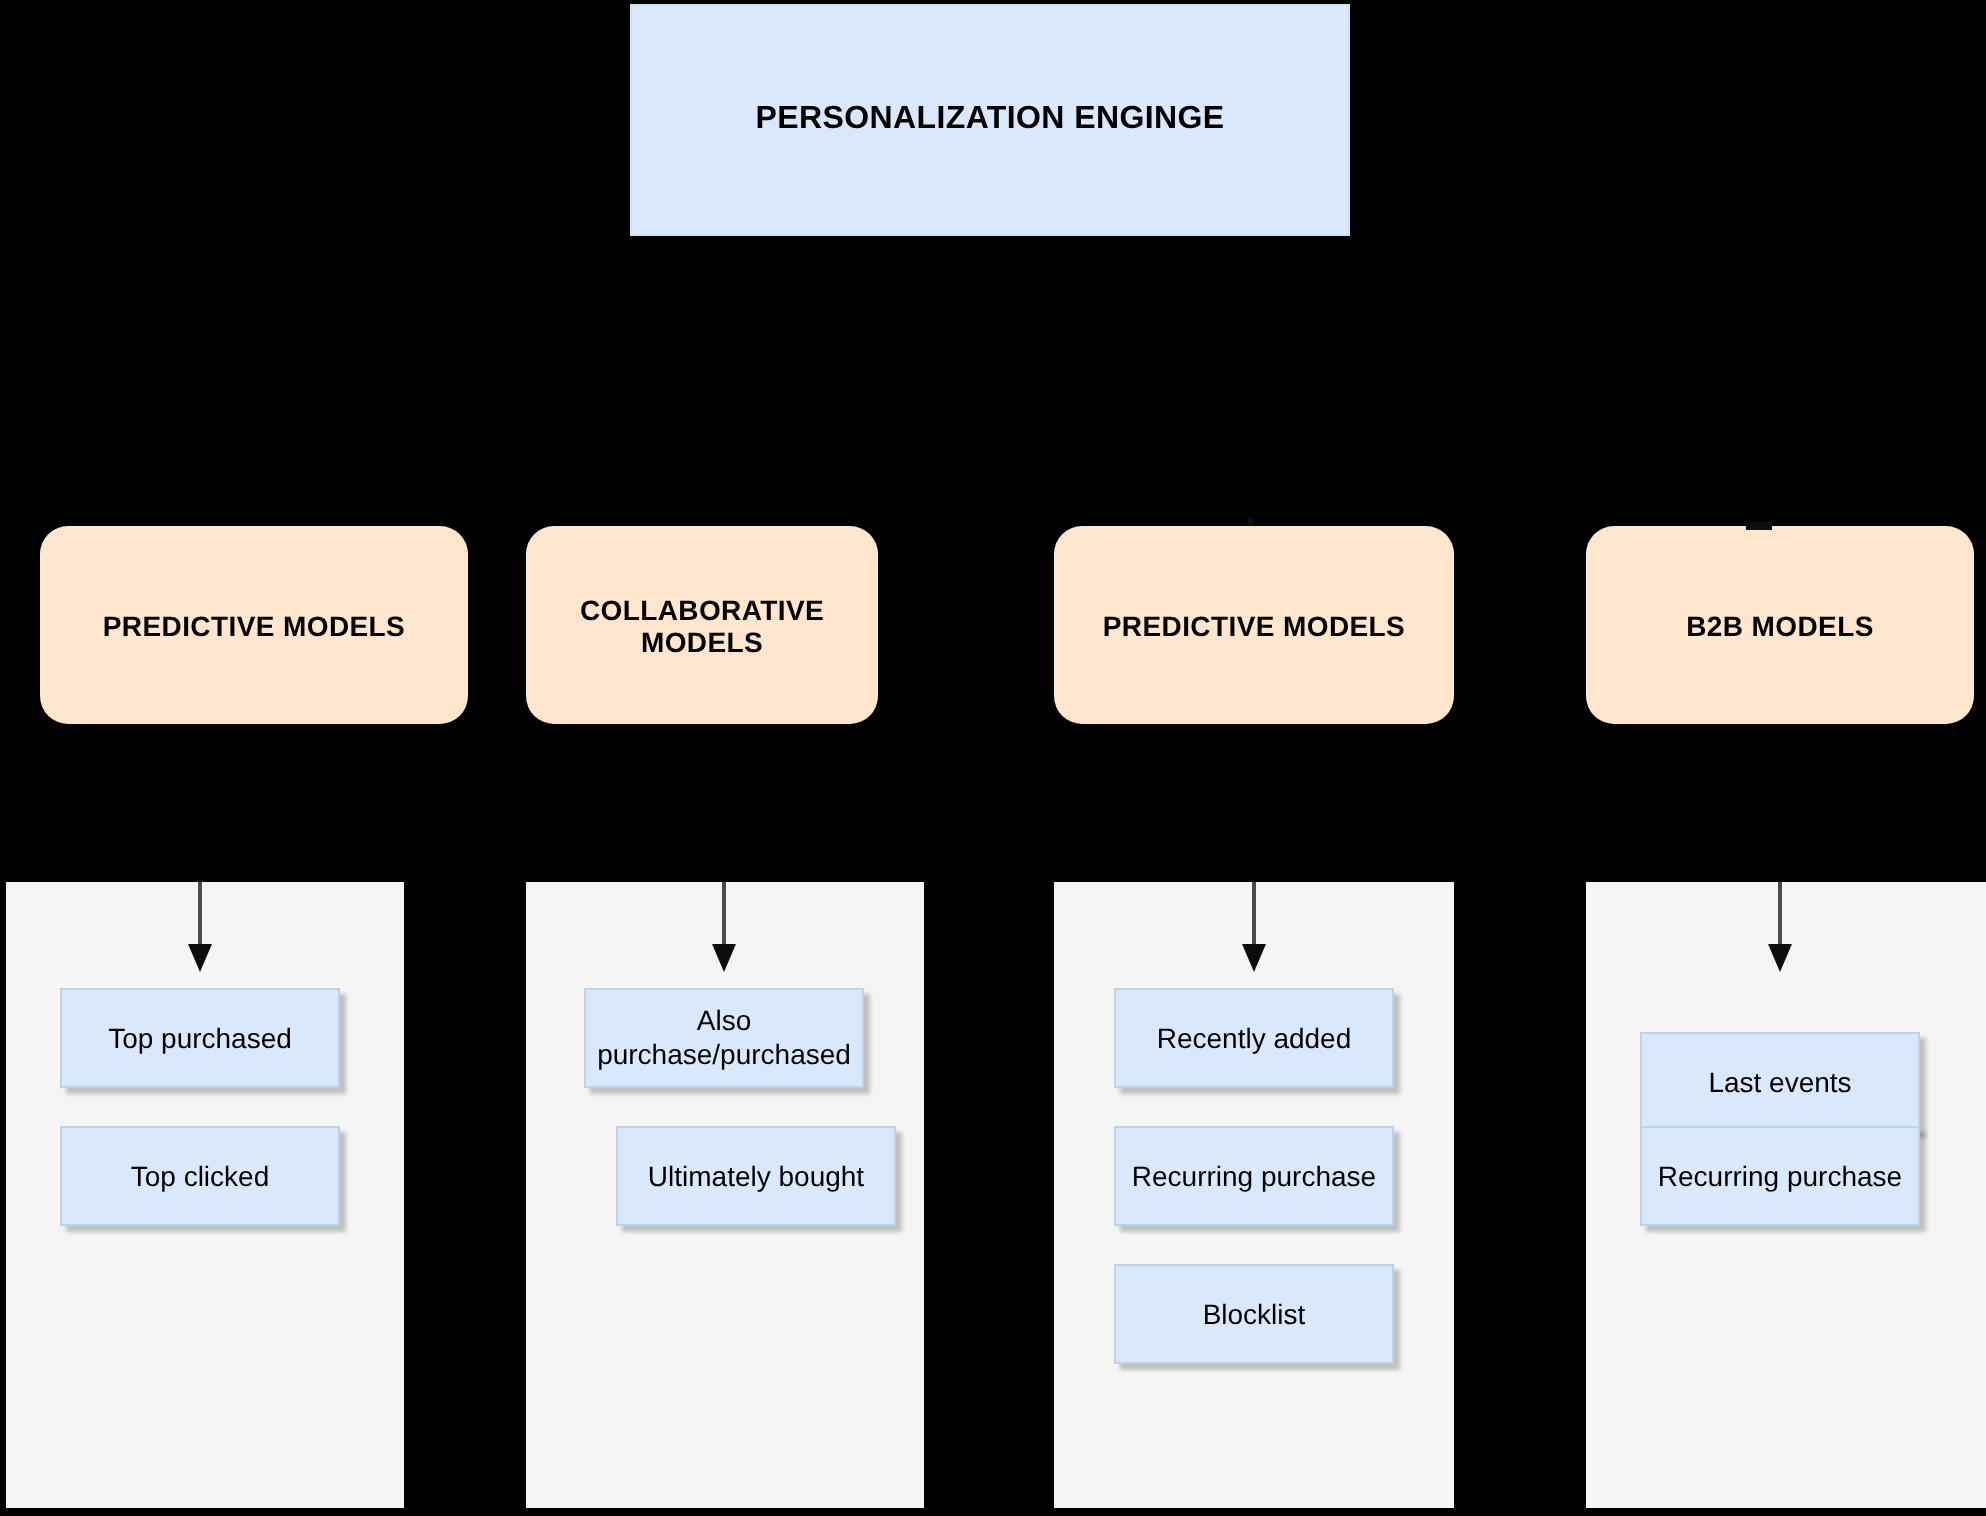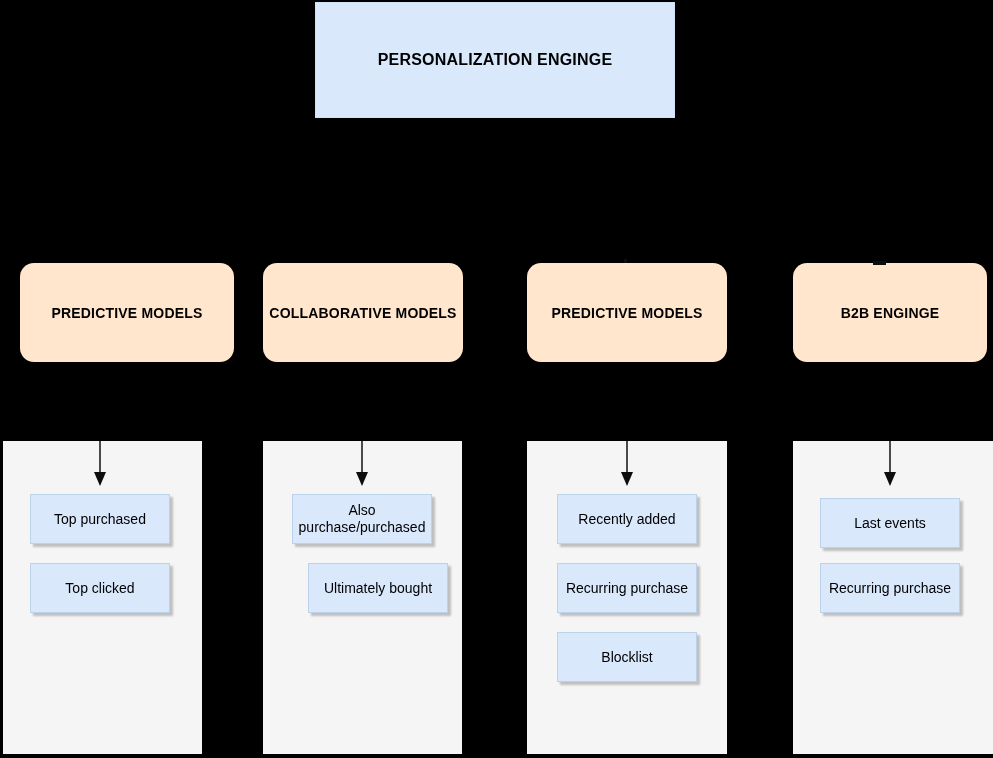--- a/index.html
+++ b/index.html
@@ -67,21 +67,21 @@
     <div class="arrow-head" style="left:94px;"></div>
     <div class="item" style="left:30px;top:494px;">
       <span>Top purchased</span>
     </div>
     <div class="item" style="left:30px;top:563px;">
       <span>Top clicked</span>
     </div>
   </div>
 
   <div>
-    <div class="node header-node" style="left:263px;top:263px;width:200px;height:99px;">
+    <div class="node header-node" style="left:263px;top:263px;width:176px;height:99px;">
       <span>COLLABORATIVE MODELS</span>
     </div>
     <div class="tray" style="left:263px;top:441px;width:199px;height:313px;"></div>
     <div class="arrow-line" style="left:361px;"></div>
     <div class="arrow-head" style="left:356px;"></div>
     <div class="item" style="left:292px;top:494px;">
       <span>Also purchase/purchased</span>
     </div>
     <div class="item" style="left:308px;top:563px;">
       <span>Ultimately bought</span>
@@ -102,27 +102,27 @@
     <div class="item" style="left:557px;top:563px;">
       <span>Recurring purchase</span>
     </div>
     <div class="item" style="left:557px;top:632px;">
       <span>Blocklist</span>
     </div>
   </div>
 
   <div>
     <div class="node header-node" style="left:793px;top:263px;width:194px;height:99px;">
-      <span>B2B ENGINGE</span>
+      <span>B2B MODELS</span>
     </div>
     <div class="remnant" style="left:873px;top:261px;width:13px;height:4px;"></div>
     <div class="tray" style="left:793px;top:441px;width:200px;height:313px;"></div>
     <div class="arrow-line" style="left:889px;"></div>
     <div class="arrow-head" style="left:884px;"></div>
-    <div class="item" style="left:820px;top:498px;">
+    <div class="item" style="left:820px;top:516px;">
       <span>Last events</span>
     </div>
     <div class="item" style="left:820px;top:563px;">
       <span>Recurring purchase</span>
     </div>
   </div>
 
 </div>
 
 </body></html>

